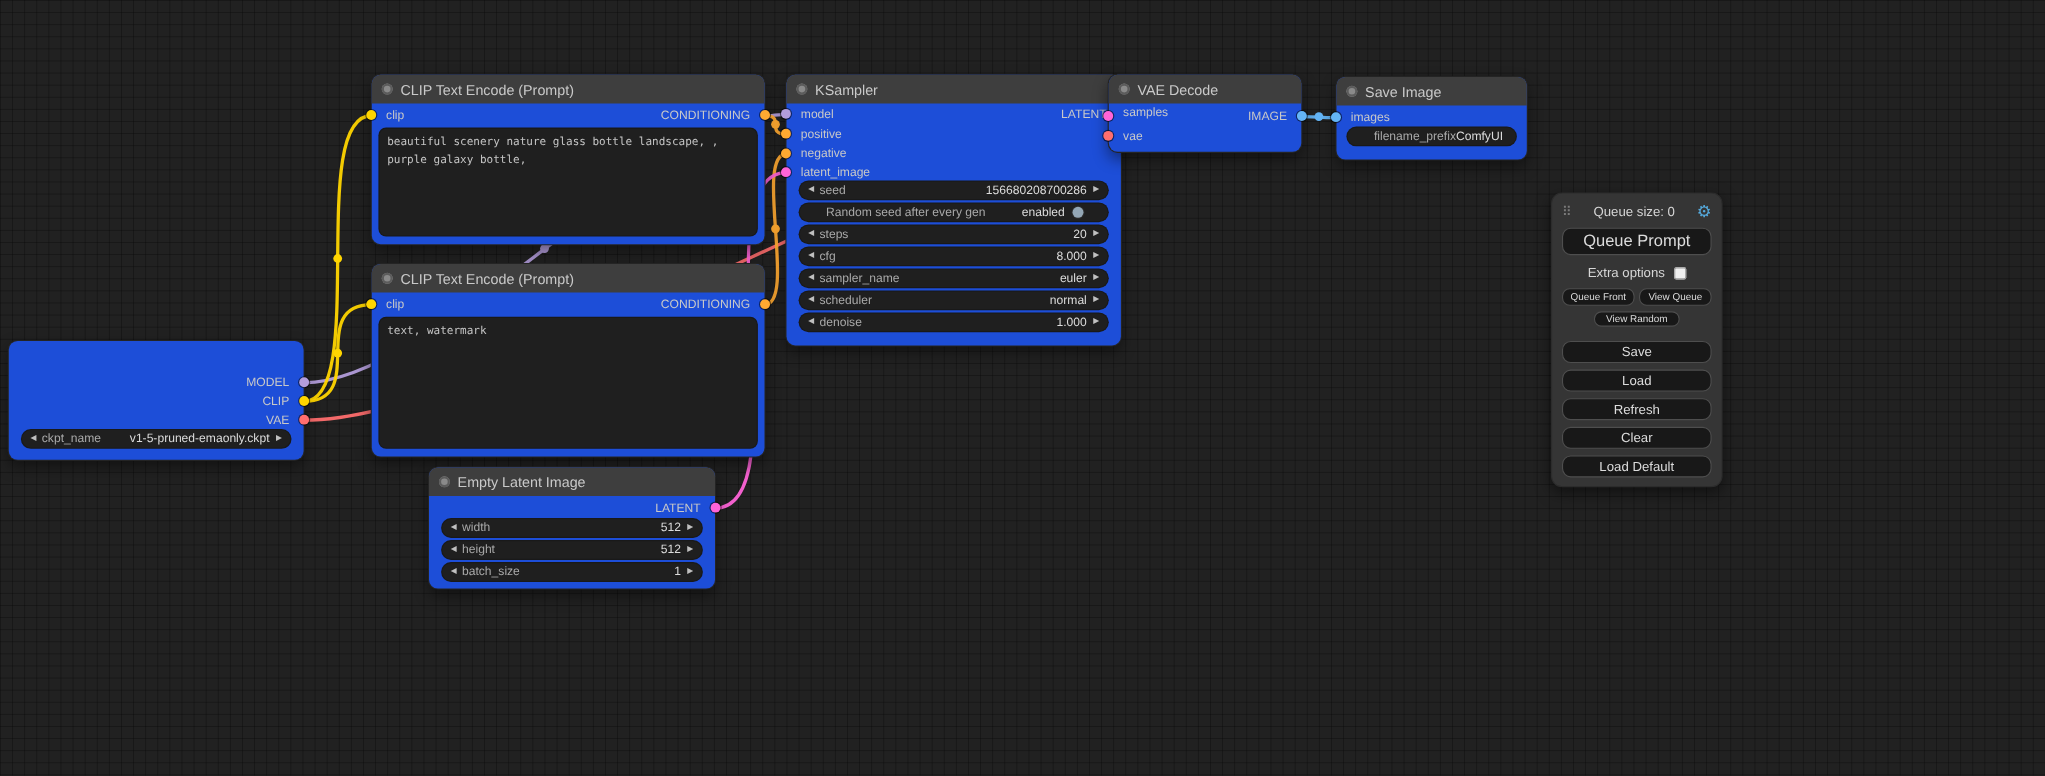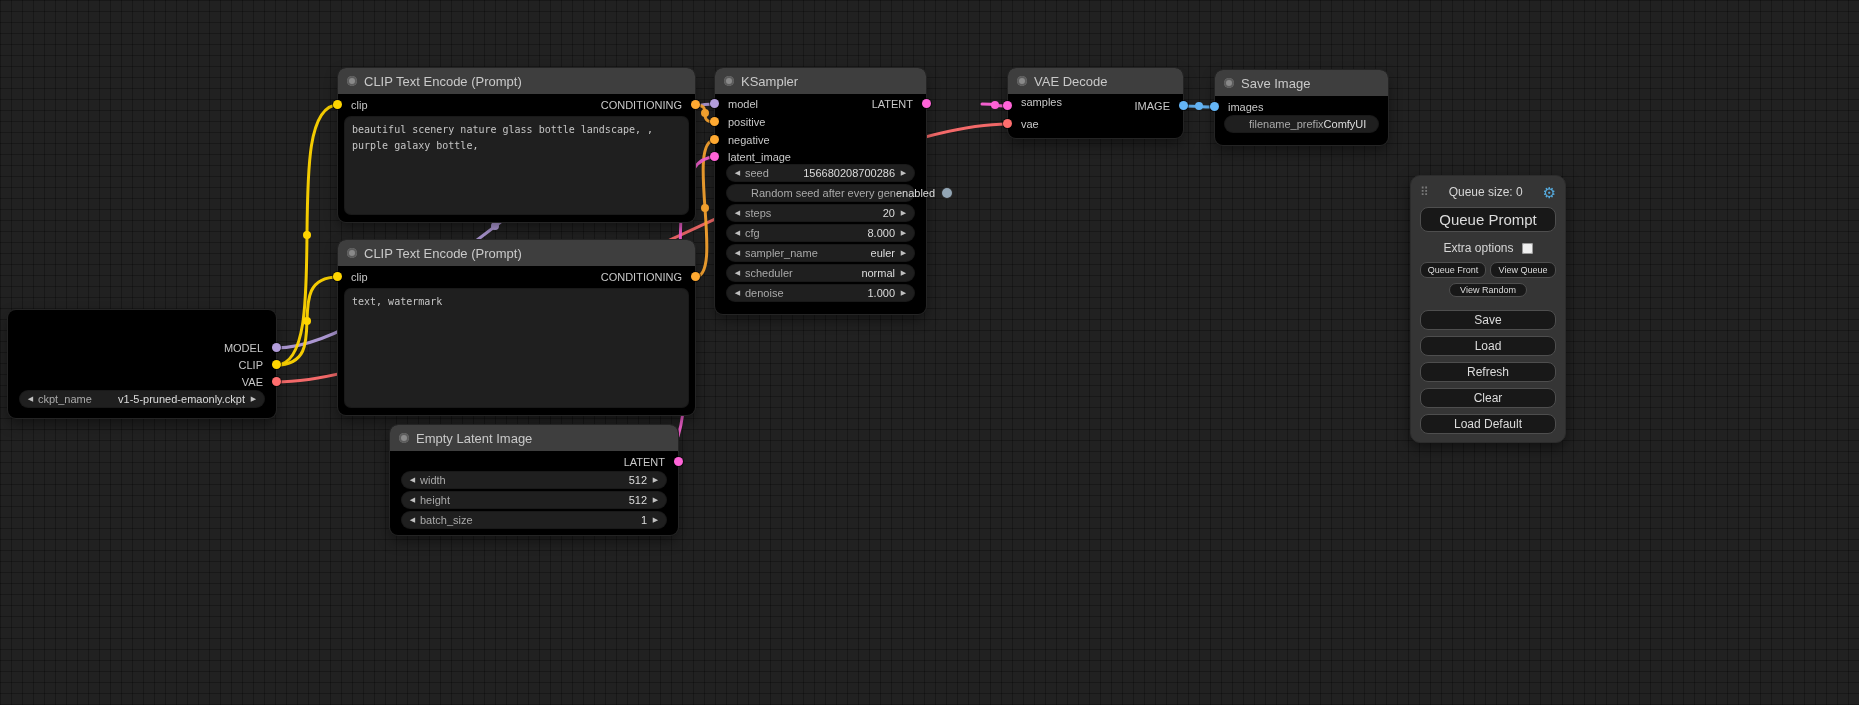--- a/index.html
+++ b/index.html
@@ -14,21 +14,21 @@
     color:#ccc;
   }
   #wires{position:absolute;left:0;top:0;z-index:1;}
   #wires path{fill:none;stroke-width:3;stroke-linecap:round;opacity:.95;}
   .w-model{stroke:#B39DDB}.w-clip{stroke:#FFD500}.w-vae{stroke:#FF6E6E}
   .w-cond{stroke:#FFA931}.w-latent{stroke:#FF64D8}.w-image{stroke:#64B5F6}
   .f-model{fill:#B39DDB}.f-clip{fill:#FFD500}.f-vae{fill:#FF6E6E}
   .f-cond{fill:#FFA931}.f-latent{fill:#FF64D8}.f-image{fill:#64B5F6}
 
   .node{
-    position:absolute;z-index:2;background:#000000;border-radius:8px;
+    position:absolute;z-index:2;background:#1d4ed8;border-radius:8px;
     box-shadow:0 0 0 1px #242424, 0 6px 14px rgba(0,0,0,.45);
   }
   .ntitle{
     position:absolute;left:0;top:0;right:0;height:26px;background:#3e3e3e;
     border-radius:8px 8px 0 0;display:flex;align-items:center;gap:7px;
     padding:0 9px;box-sizing:border-box;
   }
   .cdot{width:10px;height:10px;border-radius:50%;background:#8a8a8a;box-shadow:inset 0 0 0 2px #5c5c5c;flex:none;}
   .ntext{font-size:13px;color:#c9c9c9;white-space:nowrap;}
   .dot{position:absolute;width:9px;height:9px;border-radius:50%;box-shadow:0 0 0 1px rgba(0,0,0,.55);z-index:3;}
@@ -53,22 +53,22 @@
   textarea.prompt{
     position:absolute;left:7px;right:7px;background:#1f1f1f;border:none;outline:none;
     border-radius:6px;resize:none;color:#c5c5c5;
     font-family:"DejaVu Sans Mono", monospace;font-size:10px;line-height:1.55;
     padding:5px 7px;box-sizing:border-box;box-shadow:0 0 0 1px #191919;
   }
 
   #n-ckpt{left:8px;top:310px;width:268px;height:108px;}
   #n-clip1{left:338px;top:68px;width:357px;height:154px;}
   #n-clip2{left:338px;top:240px;width:357px;height:175px;}
-  #n-ks{left:715px;top:68px;width:211px;height:246px;}
-  #n-latent{left:390px;top:425px;width:260px;height:110px;padding-left:28px;}
+  #n-ks{left:715px;top:68px;width:304px;height:246px;}
+  #n-latent{left:390px;top:425px;width:260px;height:110px;}
   #n-vae{left:1008px;top:68px;width:175px;height:70px;}
   #n-save{left:1215px;top:70px;width:173px;height:75px;}
 
   #menu{
     position:absolute;z-index:4;left:1410px;top:175px;width:156px;
     background:#353535;border:1px solid #2c2c2c;border-radius:10px;
     padding:8px 9px;box-sizing:border-box;box-shadow:0 5px 14px rgba(0,0,0,.5);
   }
   .menu-header{display:flex;align-items:center;height:16px;}
   .drag{color:#7a7a7a;font-size:12px;cursor:grab;flex:none;}

